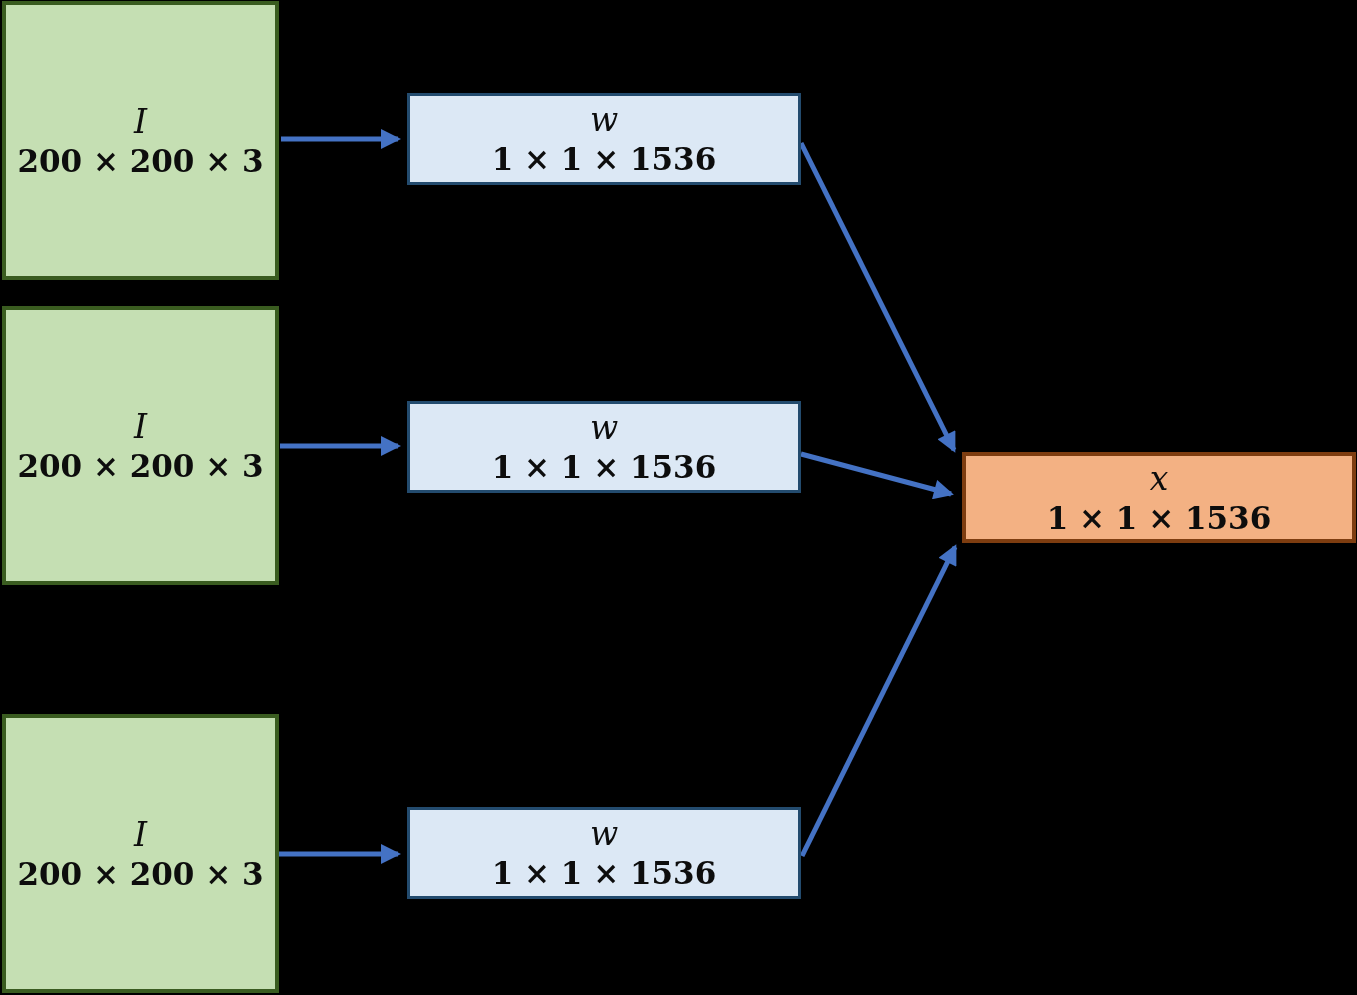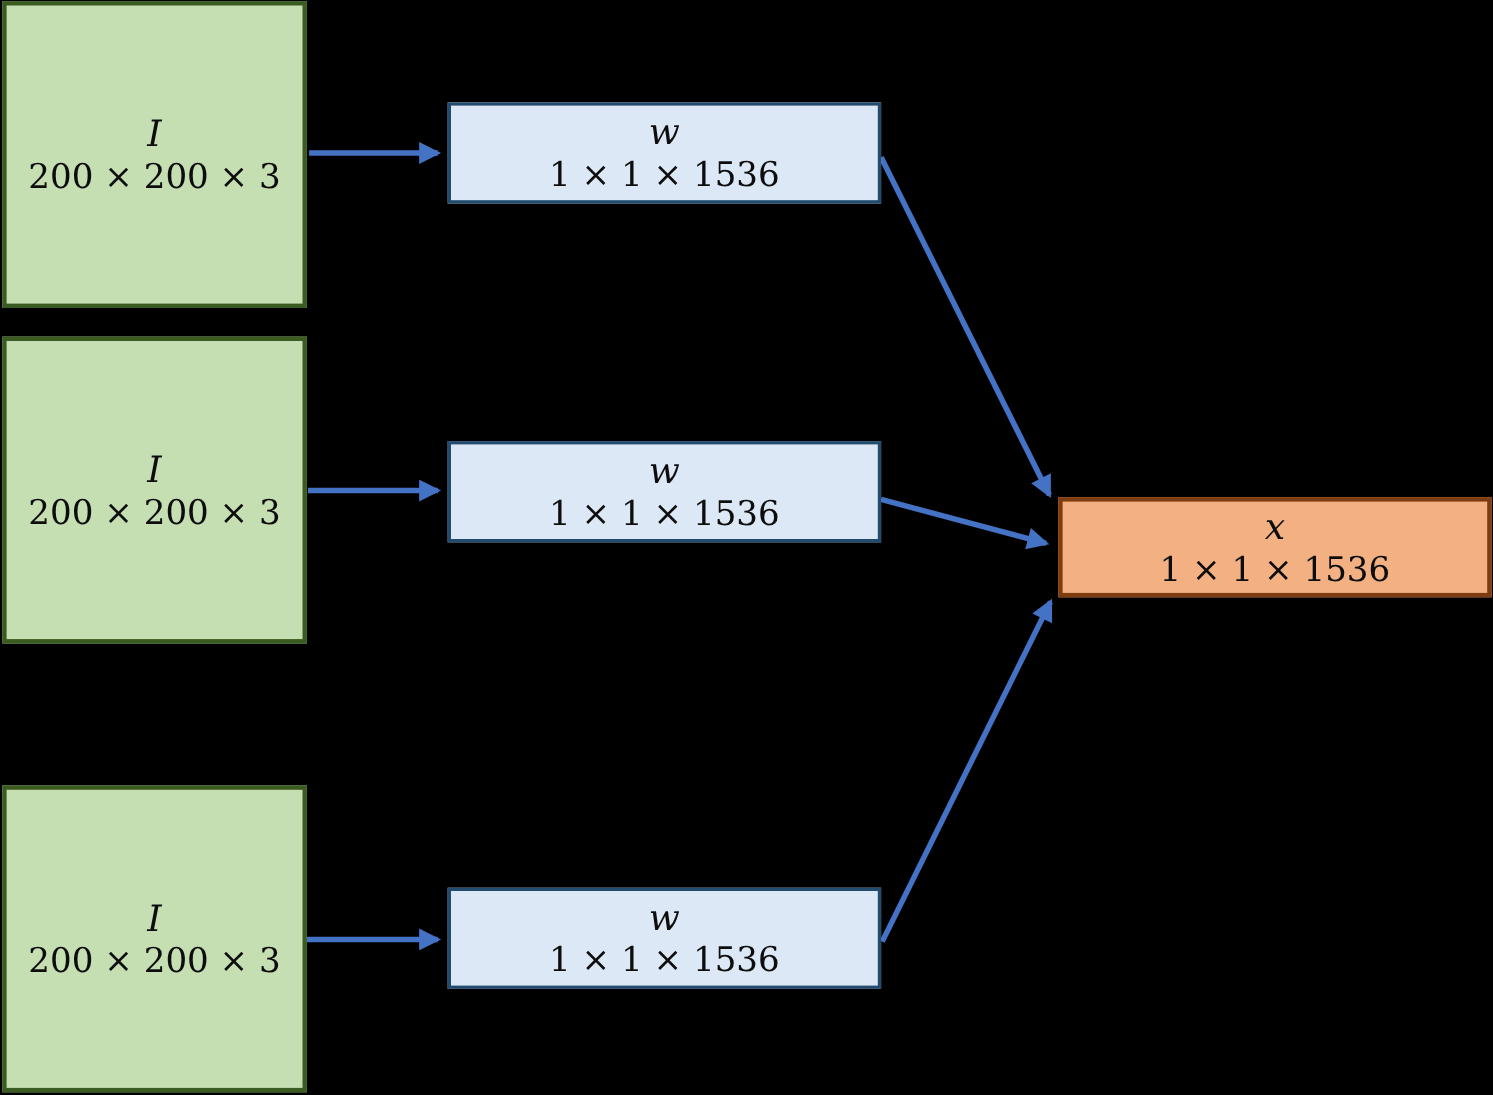--- a/index.html
+++ b/index.html
@@ -34,20 +34,21 @@
     text-align: center;
   }
   .node .variable {
     font-style: italic;
     font-size: 33px;
     line-height: 1.25;
   }
   .node .dims {
     font-size: 31px;
     line-height: 1.25;
+    font-weight: bold;
   }
   .input-node {
     background: #c5dfb3;
     border: 4px solid #3a5c20;
     width: 277px;
     height: 279px;
     left: 2px;
   }
   .input-node.pos-0 { top: 1px;   }
   .input-node.pos-1 { top: 306px; }

